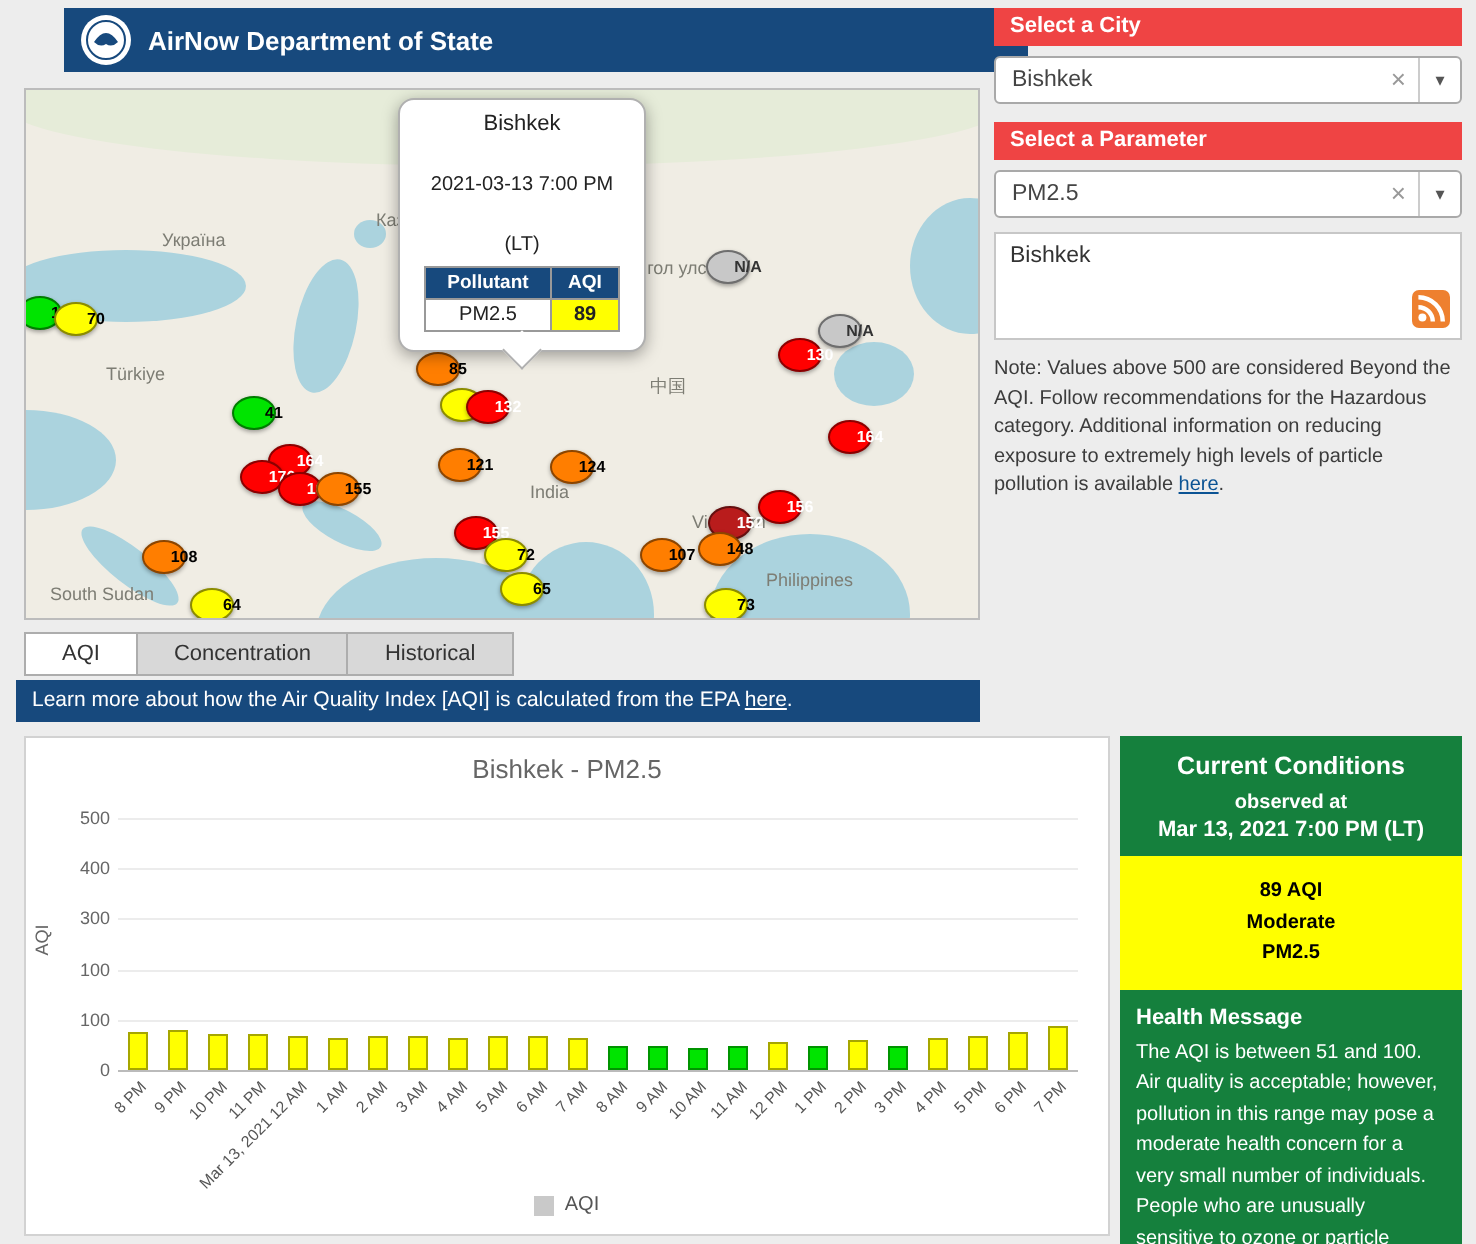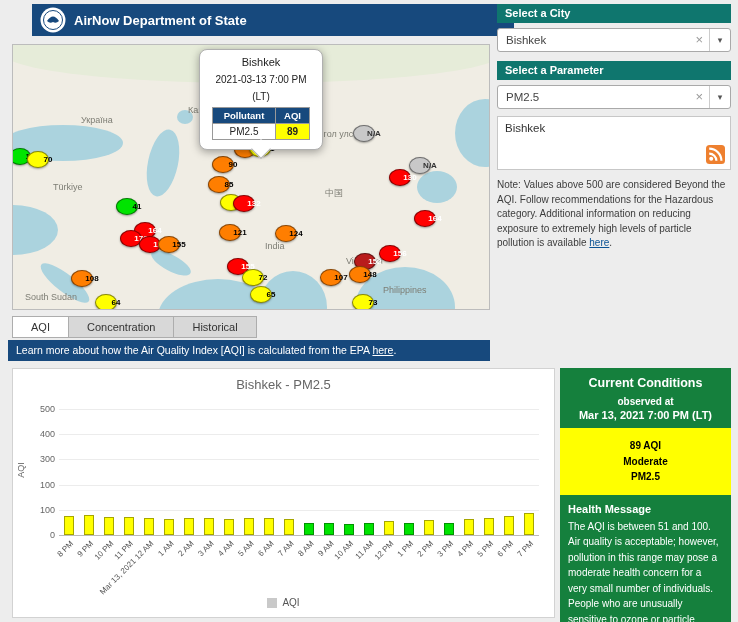--- a/index.html
+++ b/index.html
@@ -30,21 +30,21 @@
     border:1px solid rgba(0,0,0,.45);box-shadow:0 1px 2px rgba(0,0,0,.35);
     display:flex;align-items:center;justify-content:center;
     font-size:8px;font-weight:bold;box-sizing:border-box;cursor:pointer;padding-left:20px;
   }
   .popup{
     position:absolute;left:186px;top:4px;width:124px;background:#fff;
     border:1px solid #b0b0b0;border-radius:8px;box-shadow:0 2px 8px rgba(0,0,0,.35);
     text-align:center;padding:6px 4px 9px;box-sizing:border-box;z-index:6;
   }
   .p-city{font-size:11px;color:#222;}
-  .p-line{font-size:10px;color:#222;margin-top:6px;}
+  .p-line{font-size:10px;color:#222;margin-top:19px;}
   .ptable{
     display:grid;grid-template-columns:62px 34px;width:96px;margin:5px auto 0;
     border:1px solid #999;font-size:9.5px;
   }
   .pt-h{background:#17497D;color:#fff;font-weight:bold;padding:2px 0;}
   .pt-r{border-left:1px solid #999;}
   .pt-c{padding:2px 0;border-top:1px solid #999;background:#fff;font-size:10px;color:#222;}
   .pt-aqi{background:#ffff00;font-weight:bold;}
   .popup-arrow{
     position:absolute;left:50%;bottom:-7px;margin-left:-7px;width:13px;height:13px;
@@ -103,21 +103,21 @@
   .cc-yellow{
     background:#ffff00;color:#000;text-align:center;font-weight:bold;font-size:10px;
     margin-top:7px;padding:10px 0;line-height:1.55;
   }
   .cc-health{font-size:11px;font-weight:bold;padding:8px 8px 0;}
   .cc-msg{font-size:10px;line-height:1.55;padding:4px 8px 8px;}
 
   
   .sidebar{left:497px;top:0;width:234px;height:360px;}
   .sec-h{
-    position:absolute;left:0;width:234px;height:19px;background:#0f766e;color:#fff;
+    position:absolute;left:0;width:234px;height:19px;background:#ef4444;color:#fff;
     font-size:11px;font-weight:bold;line-height:19px;padding-left:8px;box-sizing:border-box;
   }
   .sel{
     position:absolute;left:0;width:234px;height:24px;background:#fff;border:1px solid #a9a9a9;
     border-radius:3px;box-sizing:border-box;font-size:11.5px;color:#444;line-height:22px;
     padding-left:8px;cursor:pointer;
   }
   .sel .clear{position:absolute;right:27px;top:0;color:#999;font-size:13px;line-height:22px;cursor:pointer;}
   .sel .arrow{
     position:absolute;right:0;top:0;width:20px;height:22px;text-align:center;color:#555;

